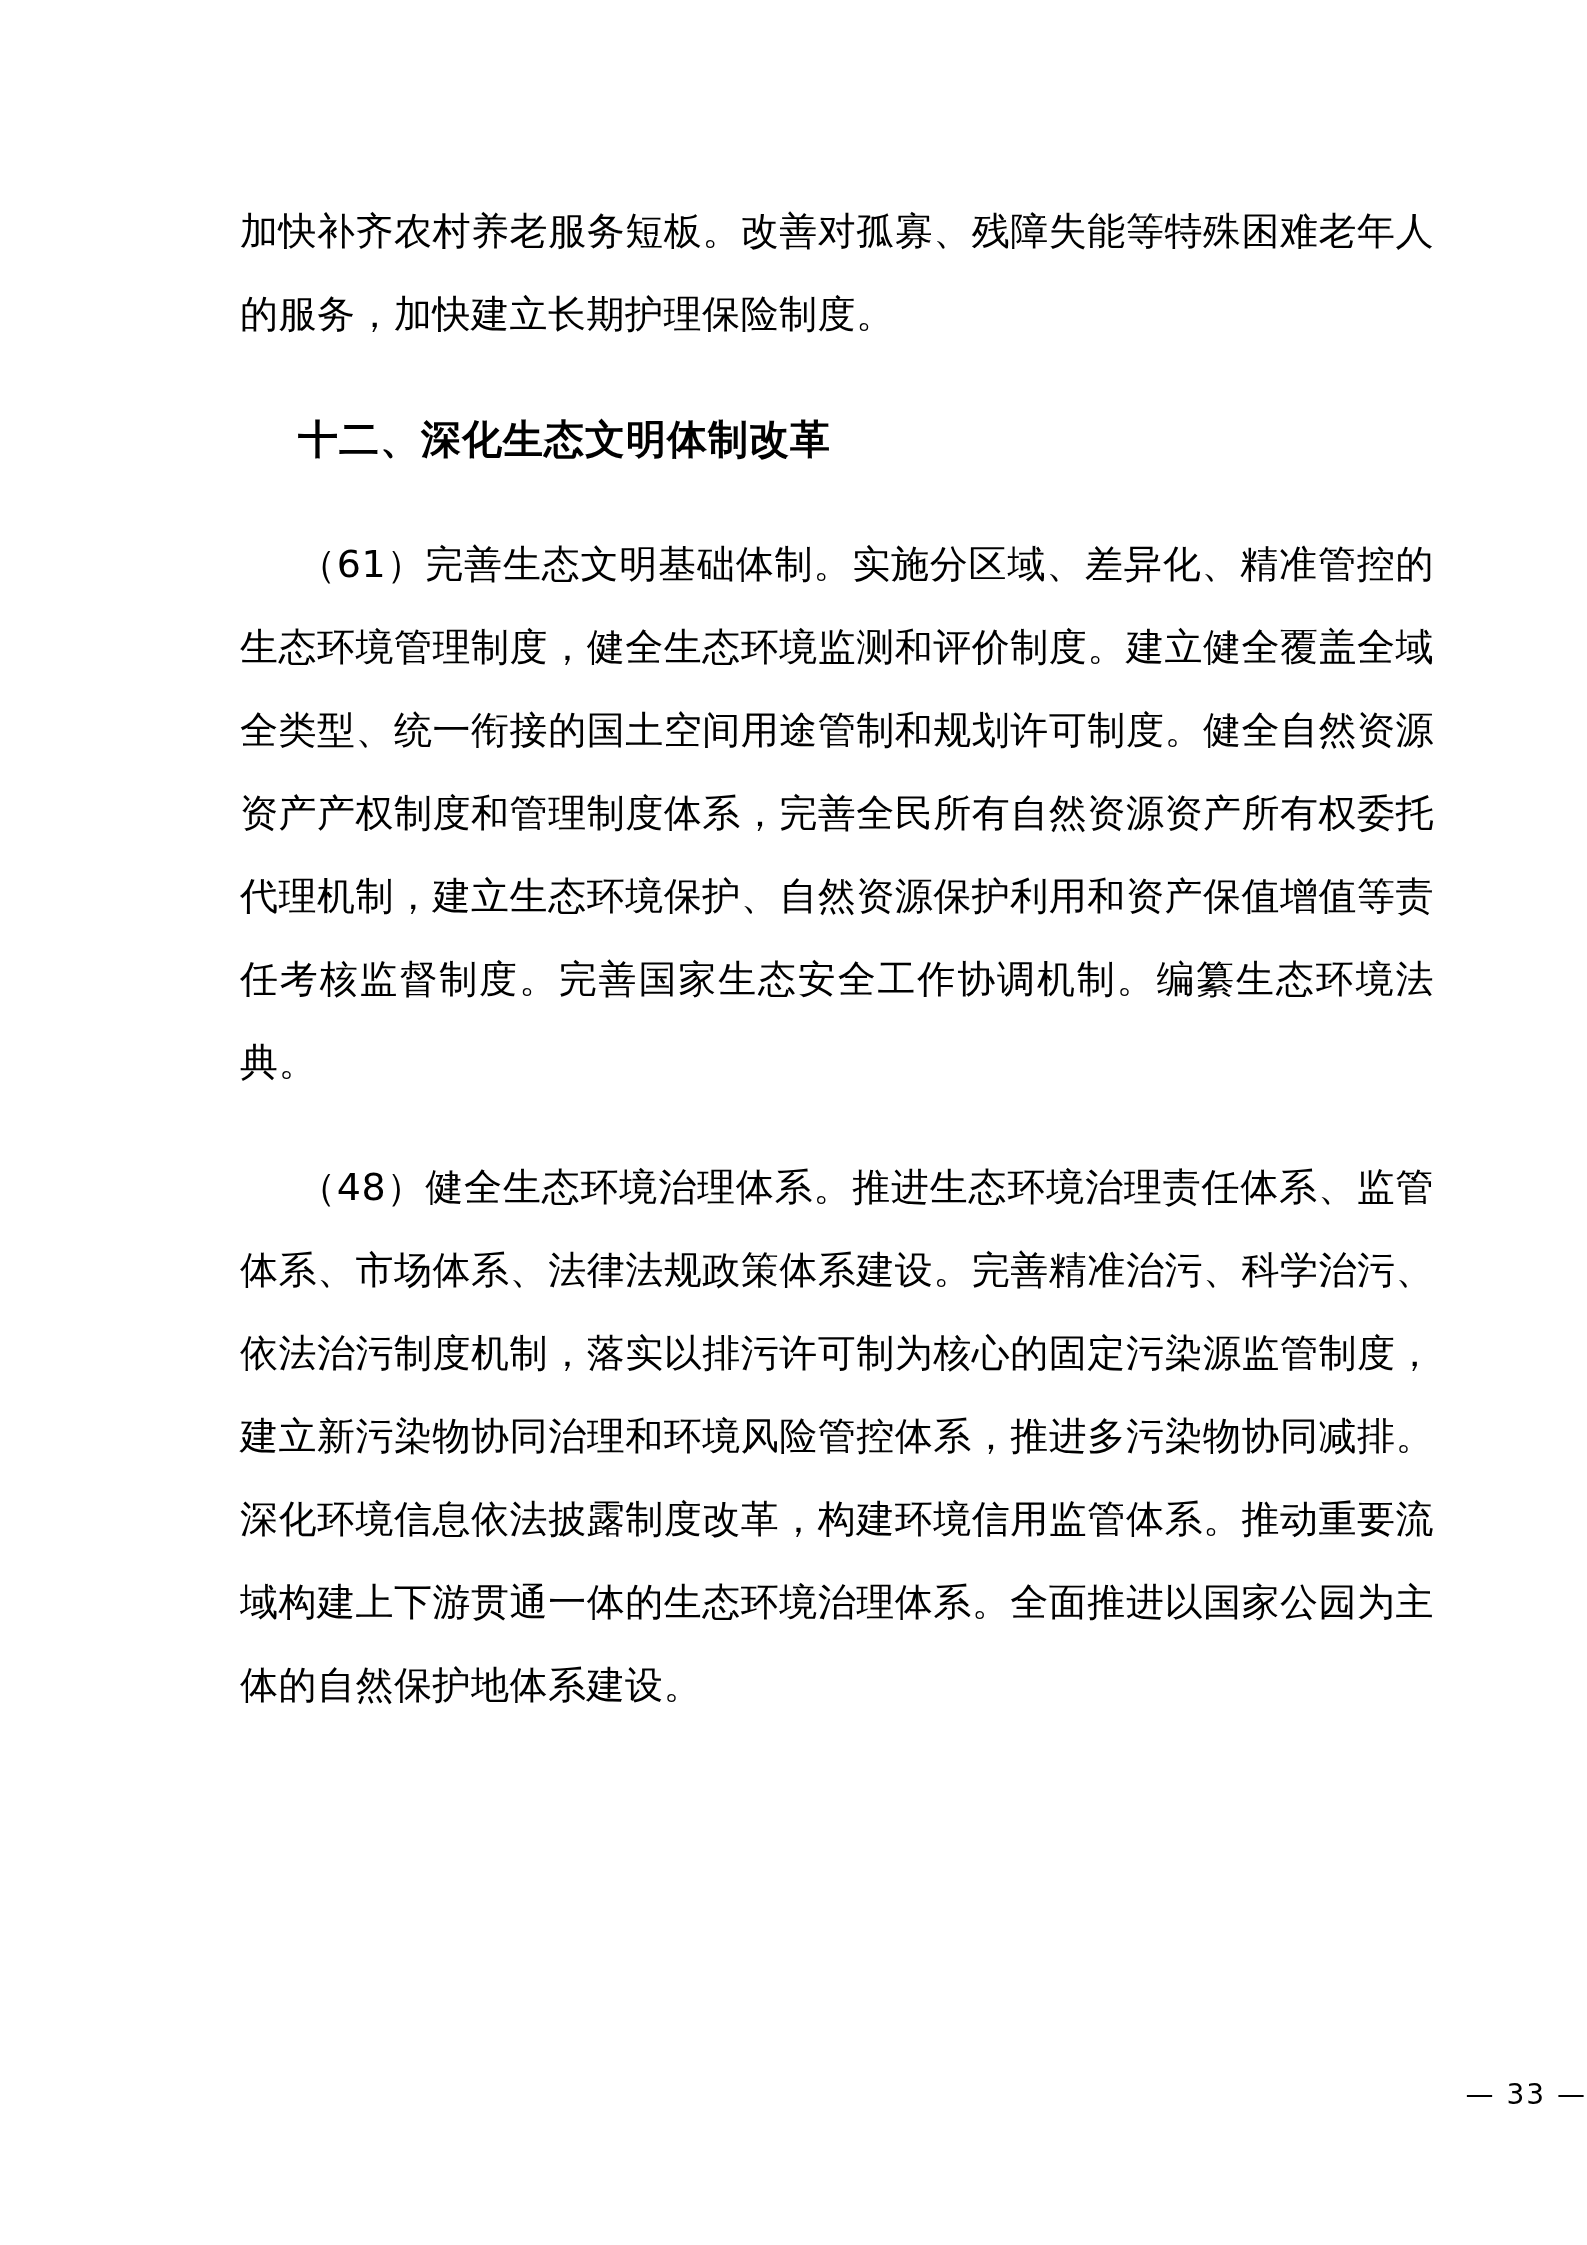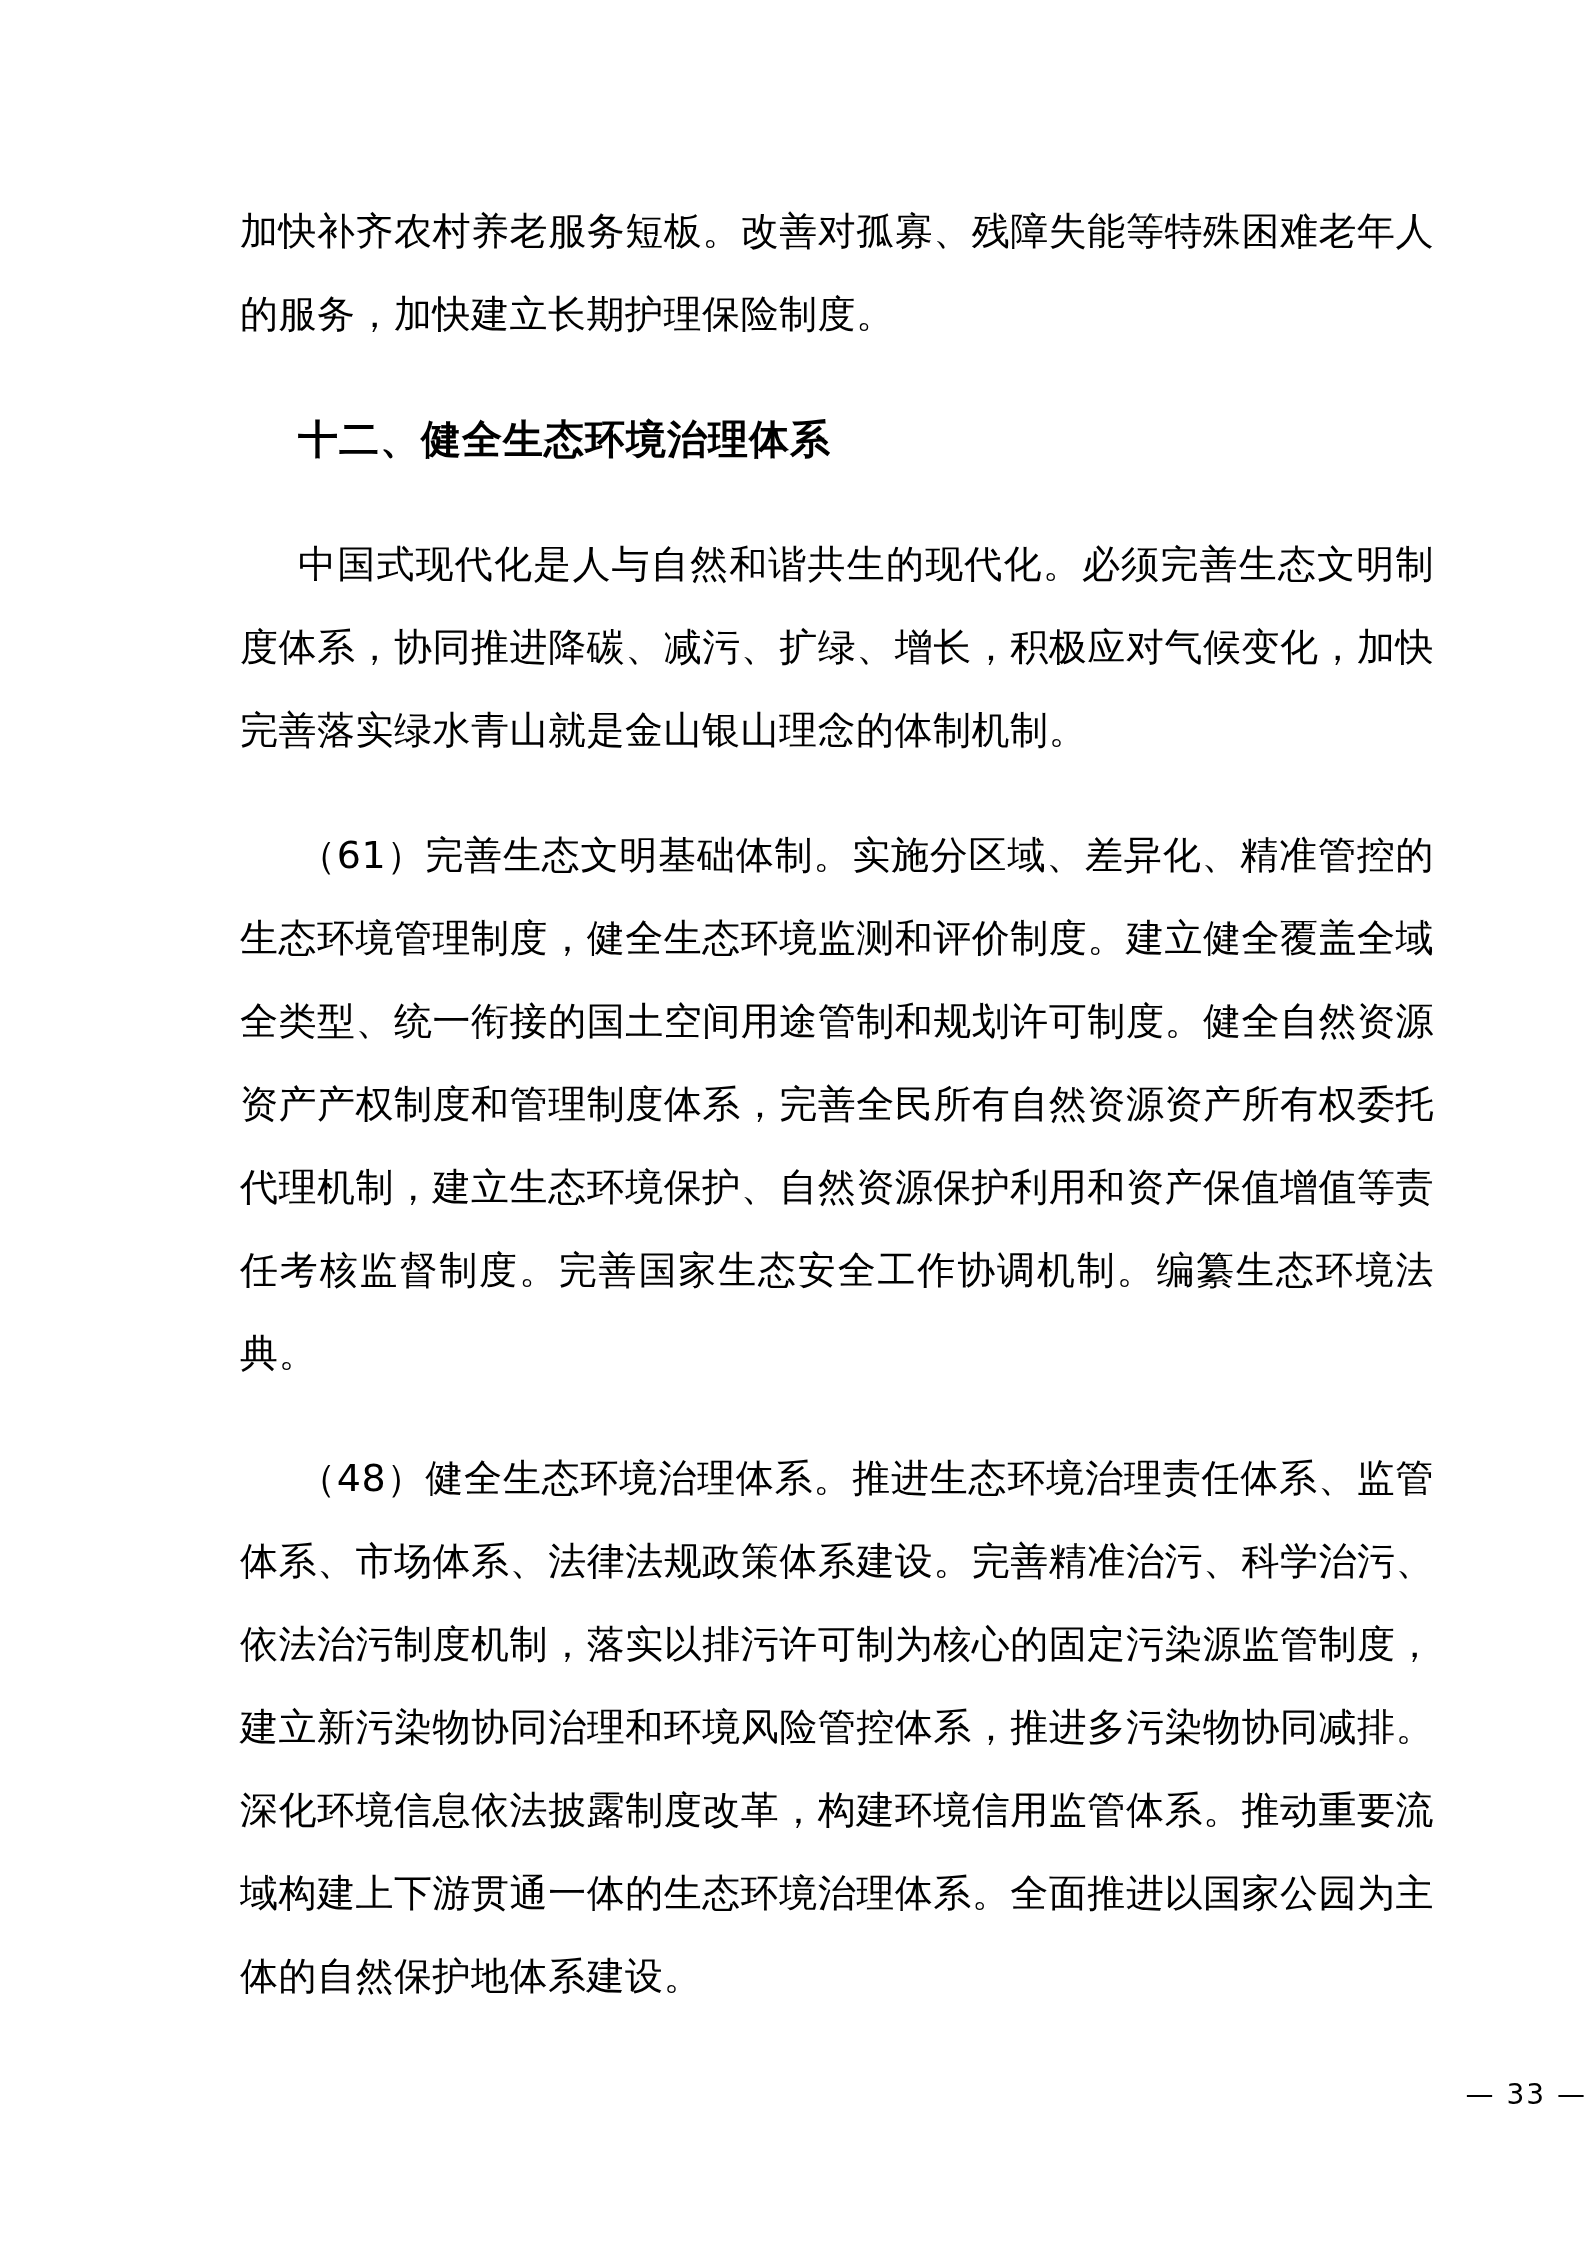--- a/index.html
+++ b/index.html
@@ -55,23 +55,22 @@
   }
 </style>
 </head>
 <body>
 
 <div class="page">
   <main class="content">
 
     <p class="par">加快补齐农村养老服务短板。改善对孤寡、残障失能等特殊困难老年人的服务，加快建立长期护理保险制度。</p>
 
-    <h2 class="section-heading">十二、健全生态环境治理体系</h2>
+    <h2 class="section-heading">十二、深化生态文明体制改革</h2>
 
-    <p class="par indent">中国式现代化是人与自然和谐共生的现代化。必须完善生态文明制度体系，协同推进降碳、减污、扩绿、增长，积极应对气候变化，加快完善落实绿水青山就是金山银山理念的体制机制。</p>
 
     <p class="par indent">（61）完善生态文明基础体制。实施分区域、差异化、精准管控的生态环境管理制度，健全生态环境监测和评价制度。建立健全覆盖全域全类型、统一衔接的国土空间用途管制和规划许可制度。健全自然资源资产产权制度和管理制度体系，完善全民所有自然资源资产所有权委托代理机制，建立生态环境保护、自然资源保护利用和资产保值增值等责任考核监督制度。完善国家生态安全工作协调机制。编纂生态环境法典。</p>
 
     <p class="par indent">（48）健全生态环境治理体系。推进生态环境治理责任体系、监管体系、市场体系、法律法规政策体系建设。完善精准治污、科学治污、依法治污制度机制，落实以排污许可制为核心的固定污染源监管制度，建立新污染物协同治理和环境风险管控体系，推进多污染物协同减排。深化环境信息依法披露制度改革，构建环境信用监管体系。推动重要流域构建上下游贯通一体的生态环境治理体系。全面推进以国家公园为主体的自然保护地体系建设。</p>
 
   </main>
 
   <footer class="page-footer">
     <span>— 33 —</span>
   </footer>

